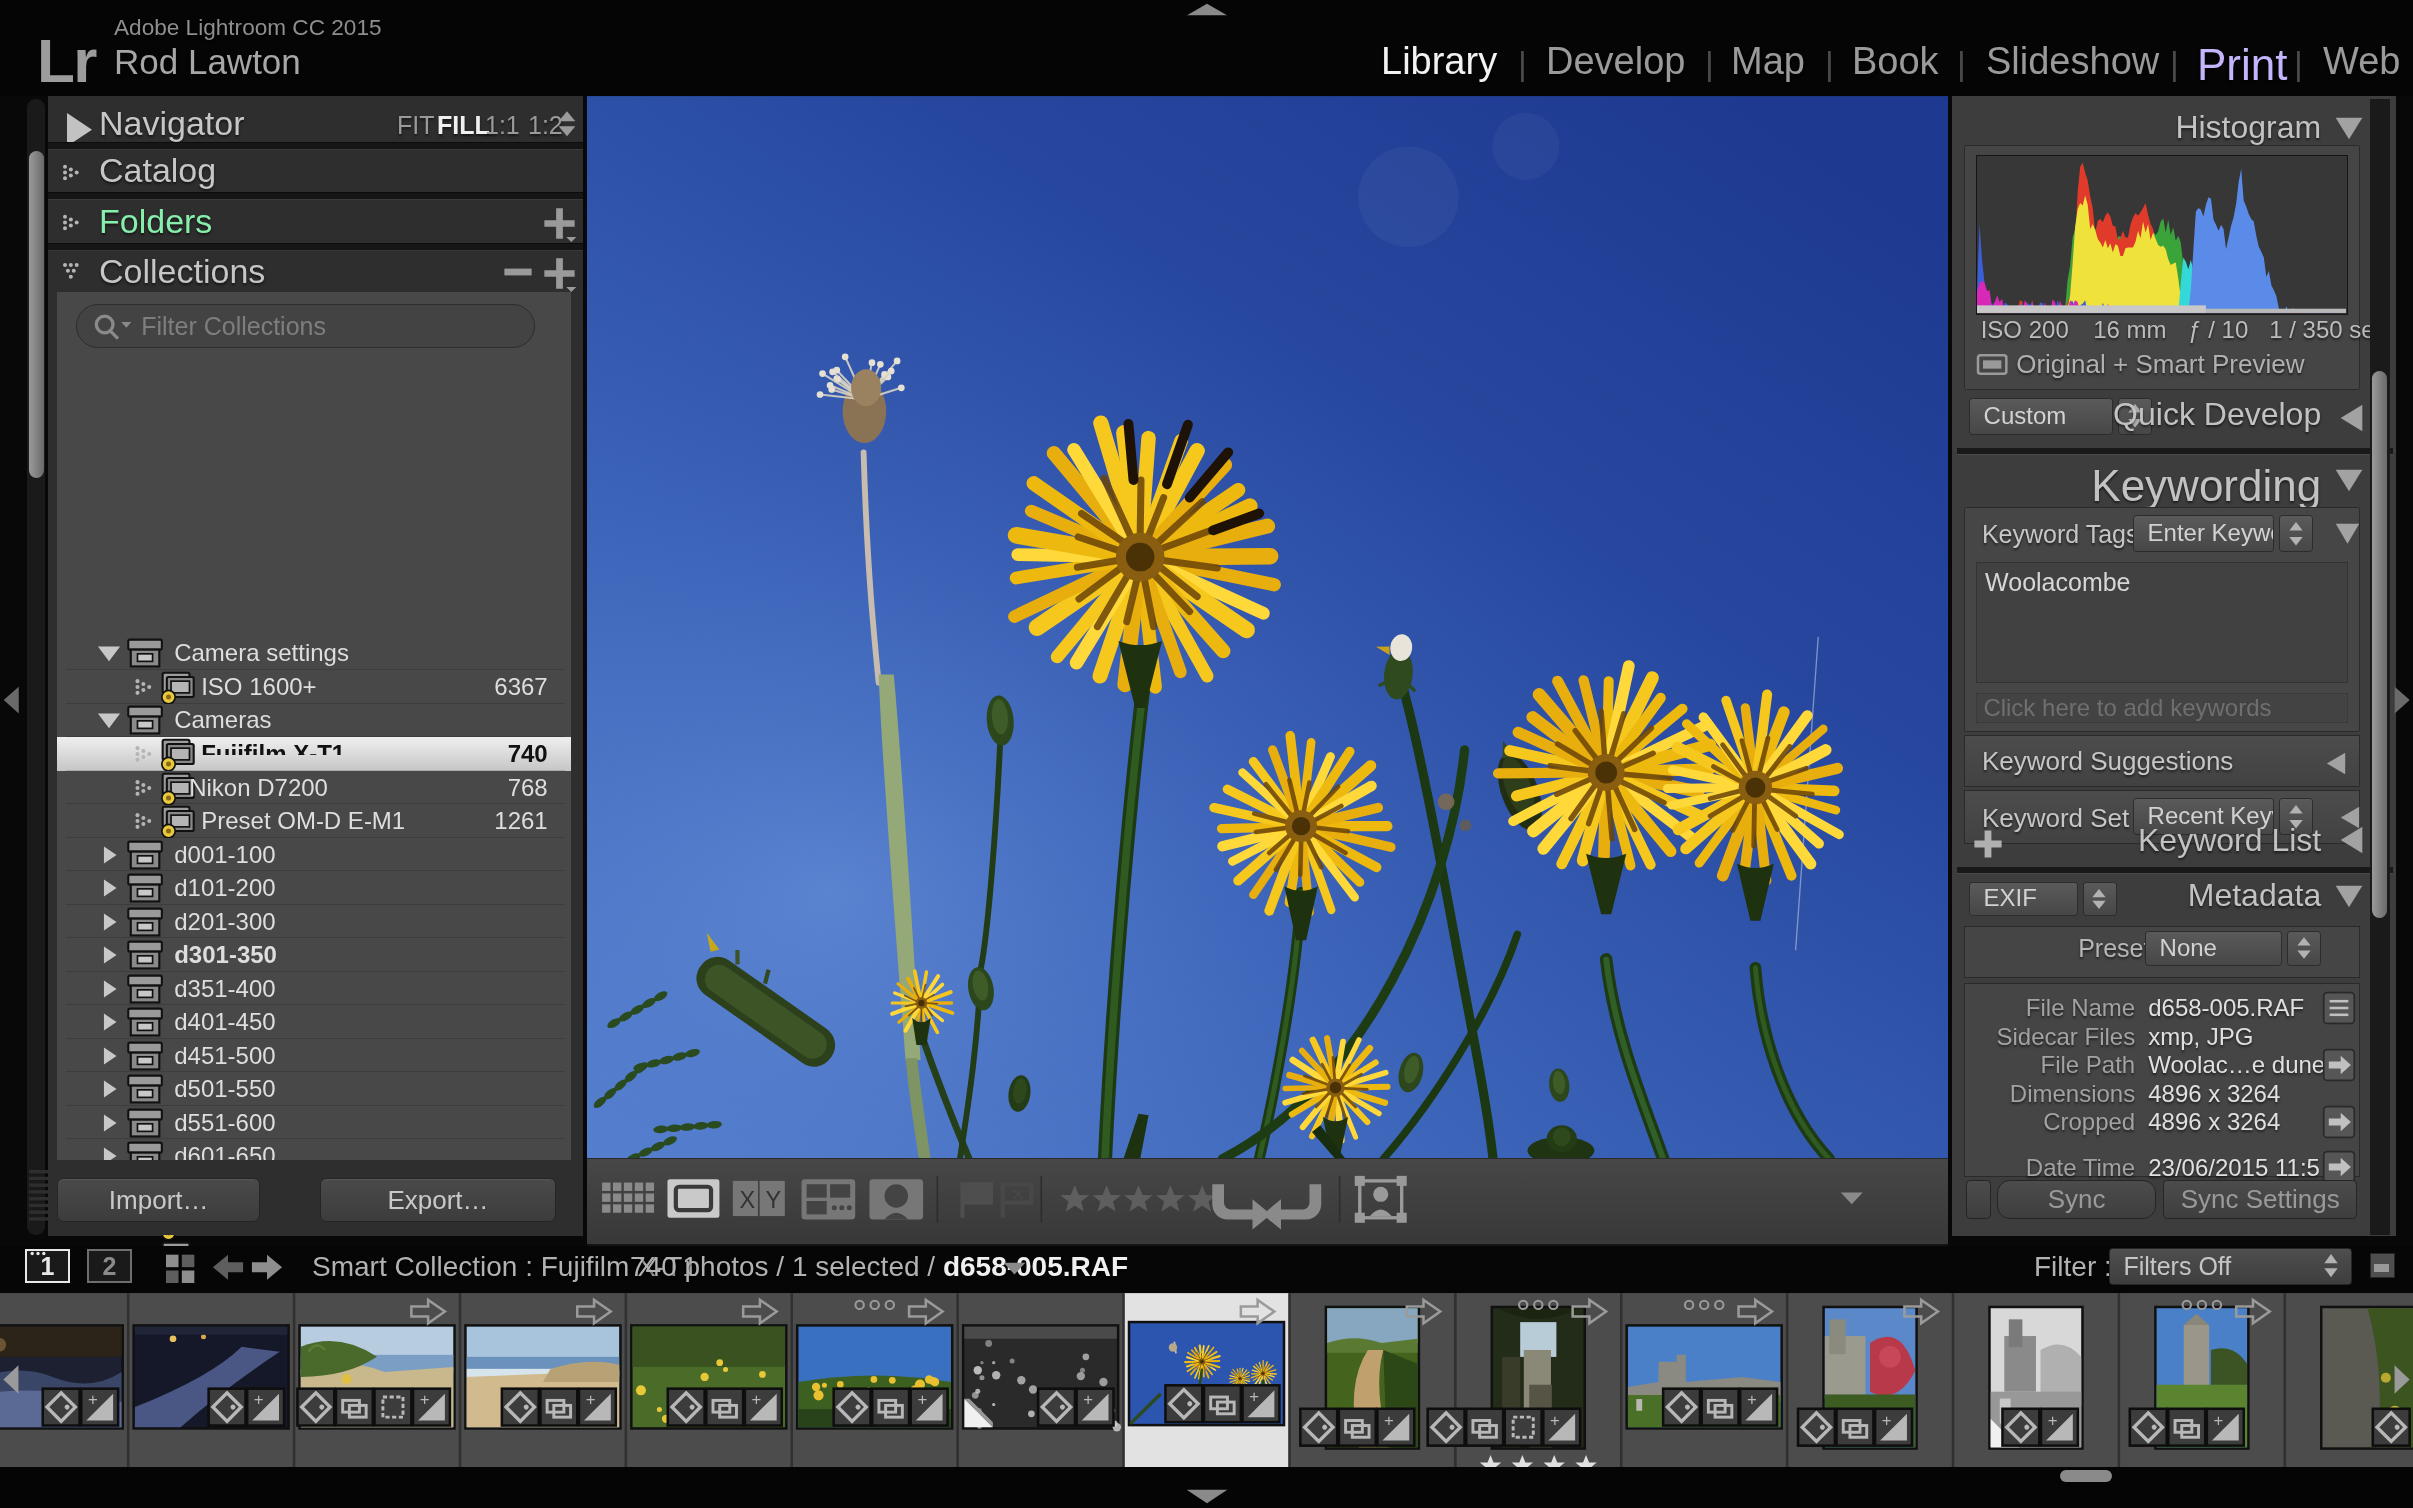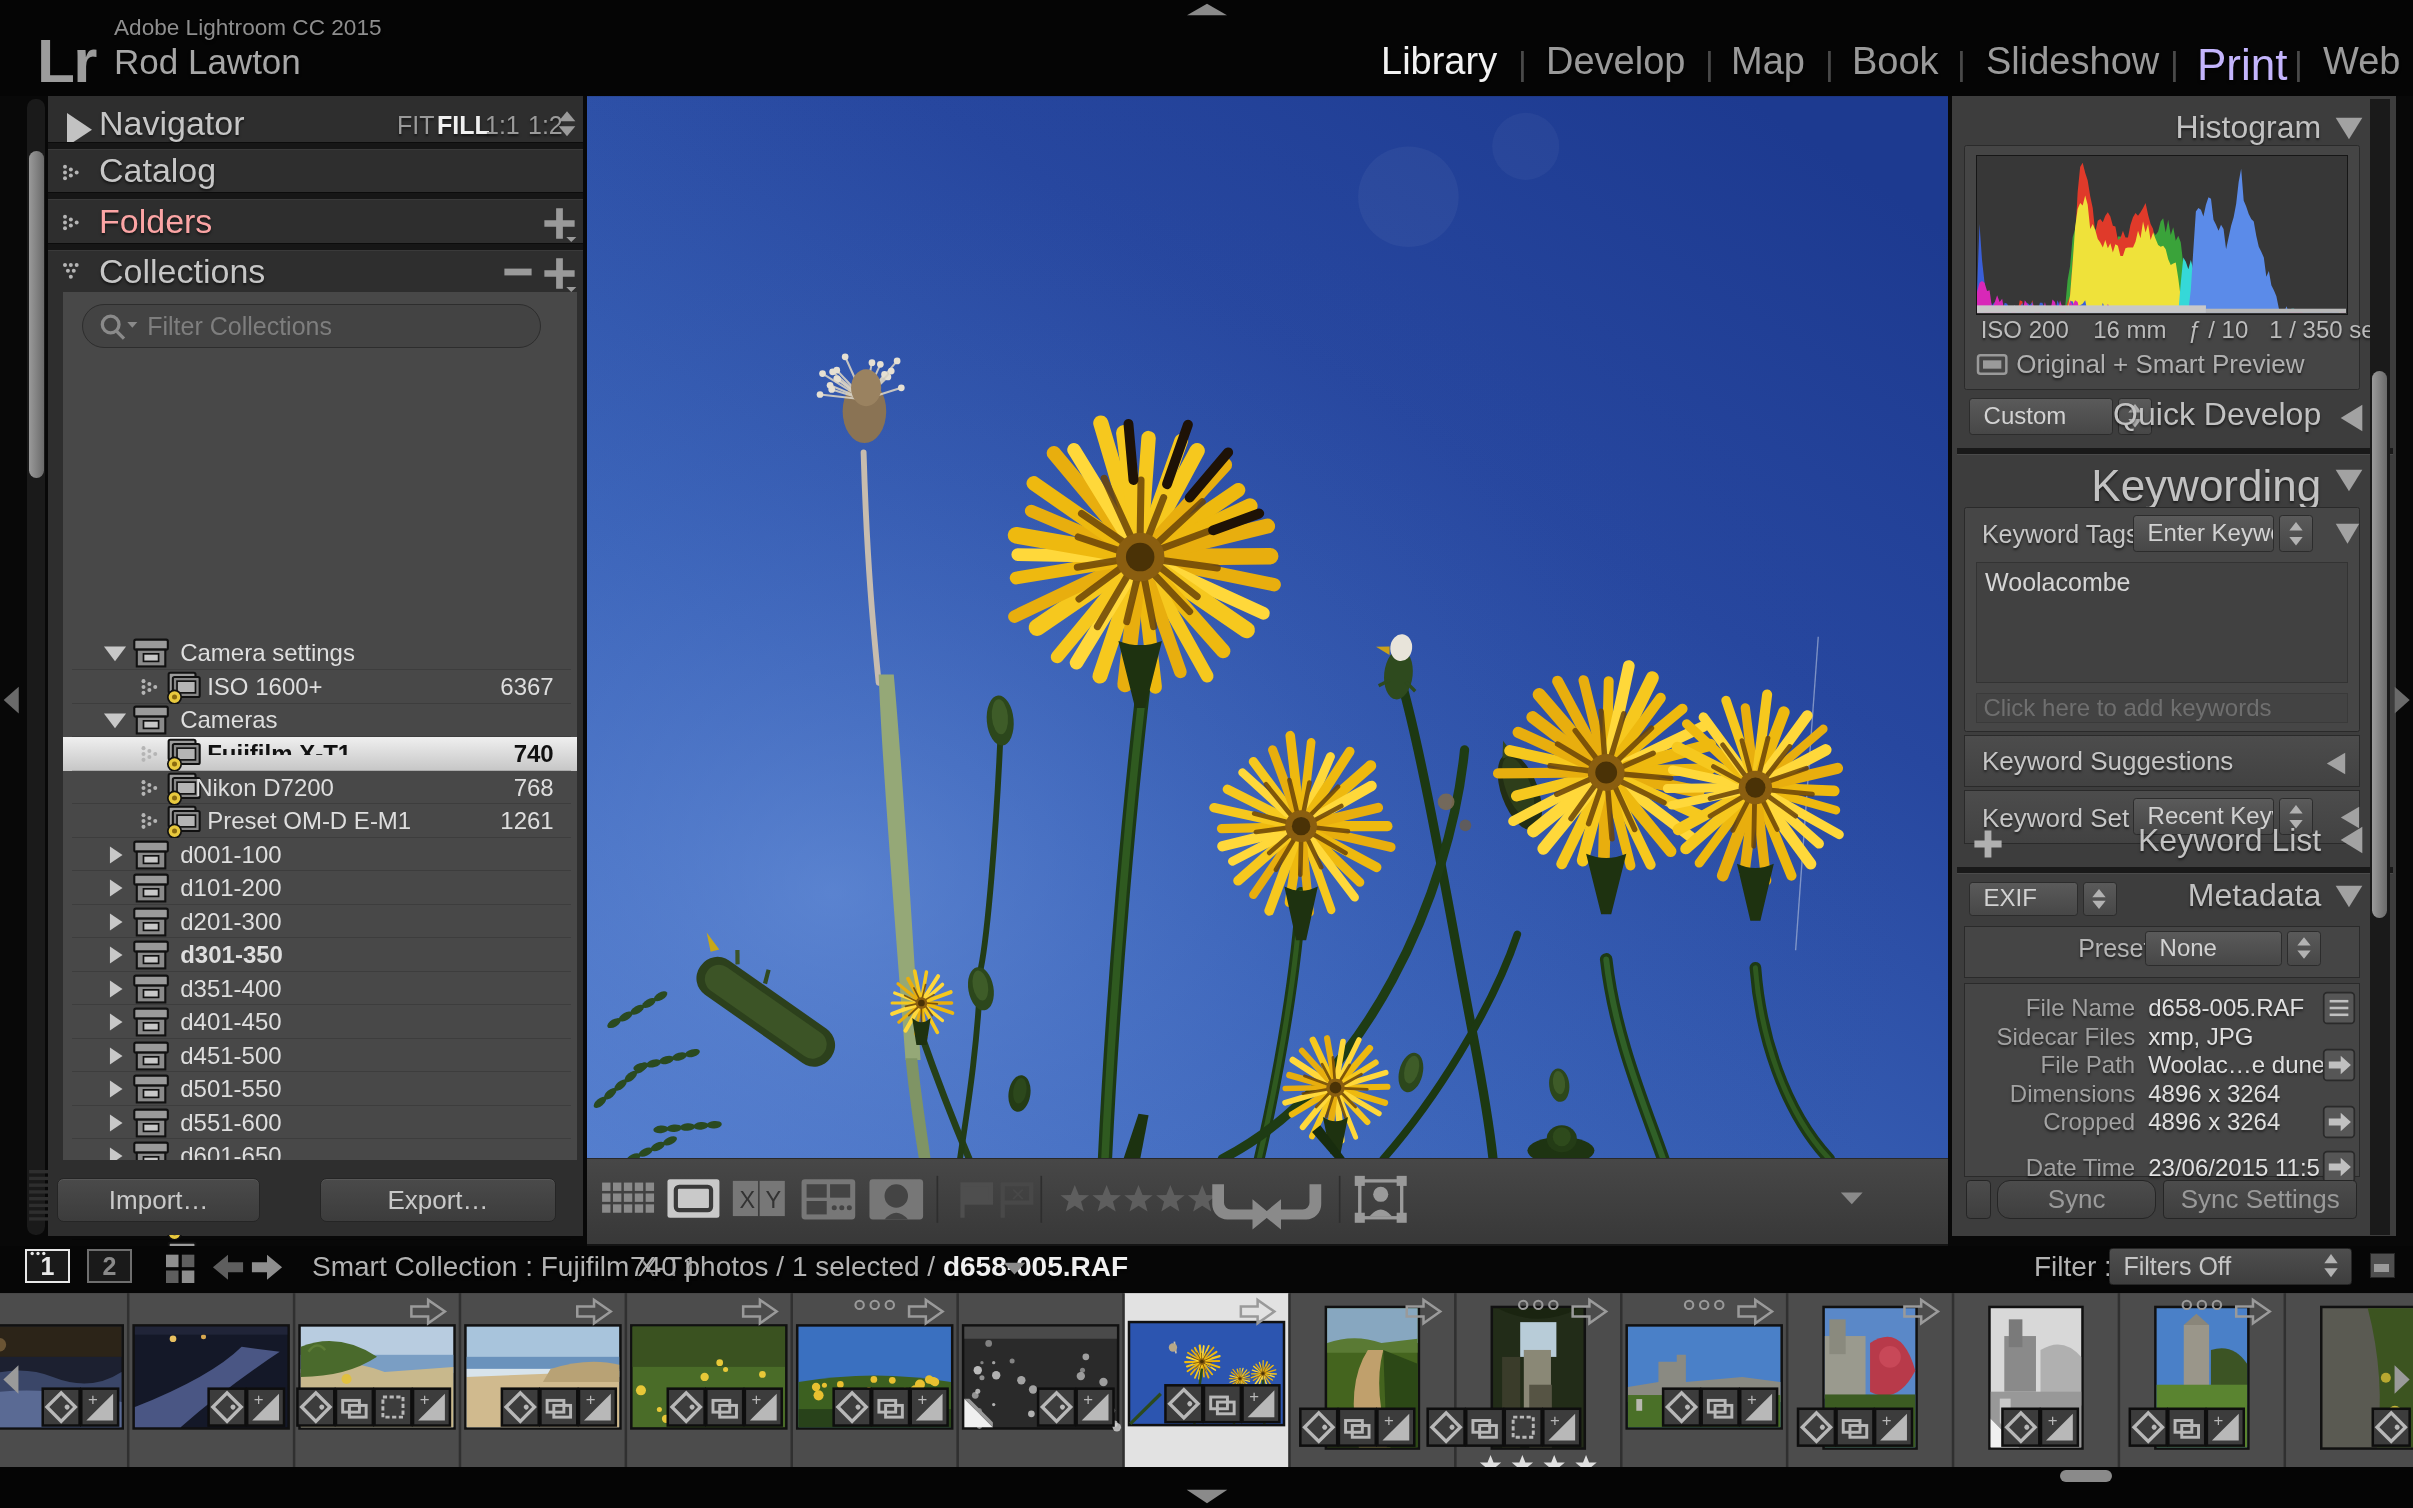--- a/index.html
+++ b/index.html
@@ -76,21 +76,21 @@
       <div class="abs ts" style="left:51px;top:55px;font-size:34px;color:#c6c6c6;">Catalog</div>
       <div class="abs" style="left:0;top:96px;width:535px;height:8.4px;background:#161616;border-top:1.7px solid #0c0c0c;border-bottom:1.7px solid #3a3a3a;"></div>
       <svg class="abs" style="left:11.7px;top:114px" width="25" height="25" viewBox="0 0 30 30">
         <circle cx="6" cy="8.0" r="2.4" fill="#b5b5b5"></circle>
         <circle cx="6" cy="15.0" r="2.4" fill="#b5b5b5"></circle>
         <circle cx="6" cy="22.0" r="2.4" fill="#b5b5b5"></circle>
         <circle cx="13" cy="11.5" r="2.4" fill="#b5b5b5"></circle>
         <circle cx="13" cy="18.5" r="2.4" fill="#b5b5b5"></circle>
         <circle cx="20" cy="15.0" r="2.4" fill="#b5b5b5"></circle>
       </svg>
-      <div class="abs ts" style="left:51px;top:106px;font-size:34px;color:#fca5a5;">Folders</div>
+      <div class="abs ts" style="left:51px;top:106px;font-size:34px;color:#86efac;">Folders</div>
       <svg class="abs" style="left:493px;top:109px" width="37" height="37" viewBox="0 0 44 44">
         <path d="M18,4 h8 v14 h14 v8 h-14 v14 h-8 v-14 H4 v-8 h14 Z" fill="#9a9a9a"></path>
         <polygon points="30,38 42,38 36,44" fill="#9a9a9a"></polygon>
       </svg>
       <div class="abs" style="left:0;top:147px;width:535px;height:8.4px;background:#161616;border-top:1.7px solid #0c0c0c;border-bottom:1.7px solid #3a3a3a;"></div>
       <svg class="abs" style="left:11.7px;top:164px" width="25" height="25" viewBox="0 0 30 30">
         <circle cx="6.0" cy="6" r="2.4" fill="#b5b5b5"></circle>
         <circle cx="13.0" cy="6" r="2.4" fill="#b5b5b5"></circle>
         <circle cx="20.0" cy="6" r="2.4" fill="#b5b5b5"></circle>
         <circle cx="9.5" cy="13" r="2.4" fill="#b5b5b5"></circle>
@@ -98,21 +98,21 @@
         <circle cx="13.0" cy="20" r="2.4" fill="#b5b5b5"></circle>
       </svg>
       <div class="abs ts" style="left:51px;top:156px;font-size:34px;color:#c6c6c6;">Collections</div>
       <svg class="abs" style="left:453px;top:159px" width="34" height="34" viewBox="0 0 40 40">
         <rect x="4" y="16" width="32" height="8" fill="#9a9a9a"></rect>
       </svg>
       <svg class="abs" style="left:493px;top:159px" width="37" height="37" viewBox="0 0 44 44">
         <path d="M18,4 h8 v14 h14 v8 h-14 v14 h-8 v-14 H4 v-8 h14 Z" fill="#9a9a9a"></path>
         <polygon points="30,38 42,38 36,44" fill="#9a9a9a"></polygon>
       </svg>
-      <div class="abs" style="left:9.2px;top:196px;width:514px;height:868px;background:#484848;margin-left:6px;">
+      <div class="abs" style="left:9.2px;top:196px;width:514px;height:868px;background:#484848;">
         <div class="abs" style="left:19px;top:11.7px;width:459px;height:44px;border:1.7px solid #2d2d2d;border-radius:23.5px;background:#434343;"></div>
         <svg class="abs" style="left:34px;top:20px" width="44" height="30" viewBox="0 0 52 36">
           <circle cx="16" cy="15" r="10" fill="none" stroke="#8a8a8a" stroke-width="4"></circle>
           <line x1="23" y1="23" x2="32" y2="32" stroke="#8a8a8a" stroke-width="4"></line>
           <polygon points="36,12 48,12 42,19" fill="#8a8a8a"></polygon>
         </svg>
         <div class="abs" style="left:84px;top:20px;font-size:25px;color:#7e7e7e;">Filter Collections</div>
         <div style="position:absolute;left:8.4px;top:377px;width:499px;height:0.8px;background:rgba(0,0,0,0.14)"></div>
         <svg style="position:absolute;left:0;top:344px" width="514" height="34" viewBox="0 0 613 40">
           <polygon points="48.8,12.3 75.2,12.3 62,29.9" fill="#c8c8c8"></polygon>

